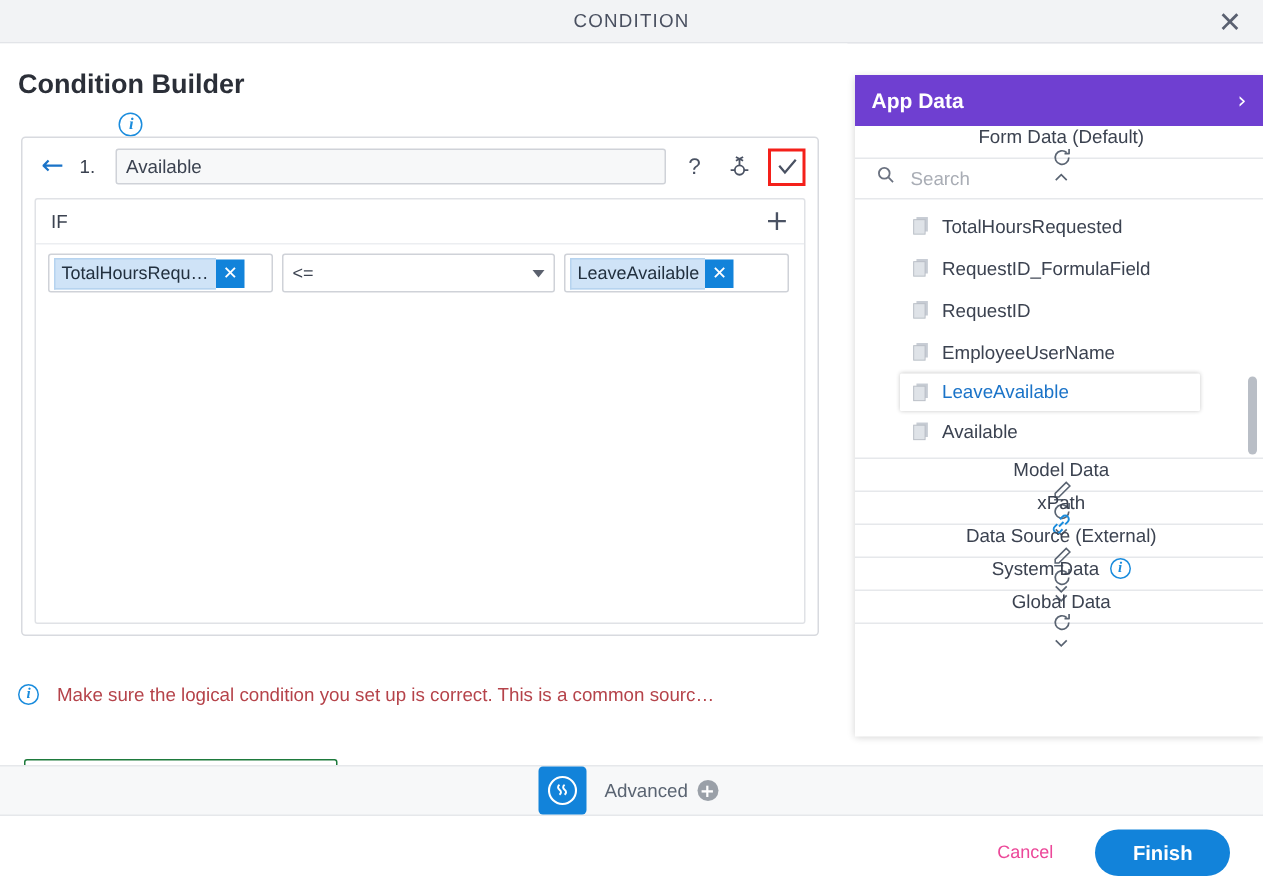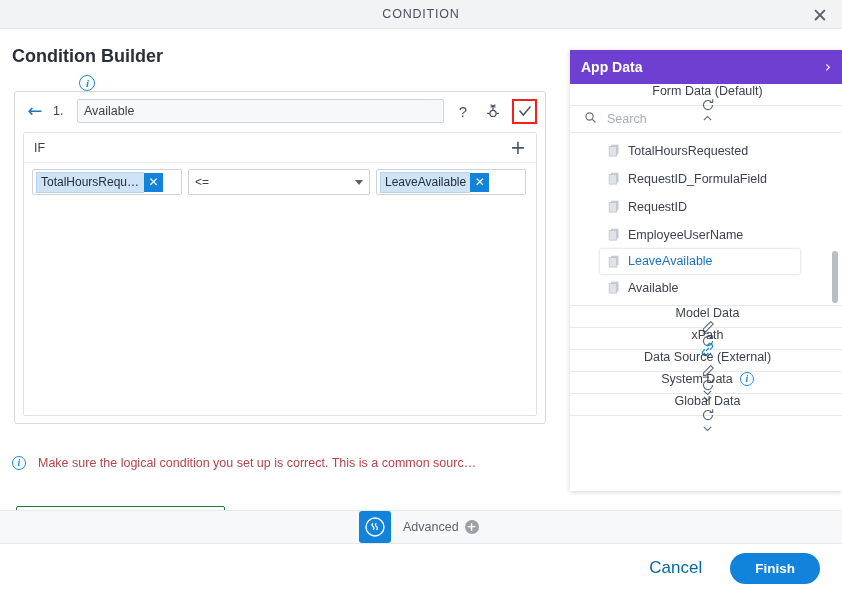--- a/index.html
+++ b/index.html
@@ -332,21 +332,21 @@
   
   .footer {
     position: absolute; left: 0; top: 544px;
     width: 842px; height: 48px;
     background: #ffffff;
     display: flex; align-items: center; justify-content: flex-end;
     gap: 22px;
     padding-right: 22px;
   }
   .btn-cancel {
-    font-size: 17px; color: #0369a1;
+    font-size: 12px; color: #ec4899;
     background: none; border: none;
     cursor: pointer;
     font-family: "Liberation Sans", sans-serif;
     margin-left: 24px;
   }
   .btn-finish {
     background: #1283da; color: #fff;
     border: none; border-radius: 16px;
     font-size: 13.5px; font-weight: bold;
     padding: 8px 25px;

